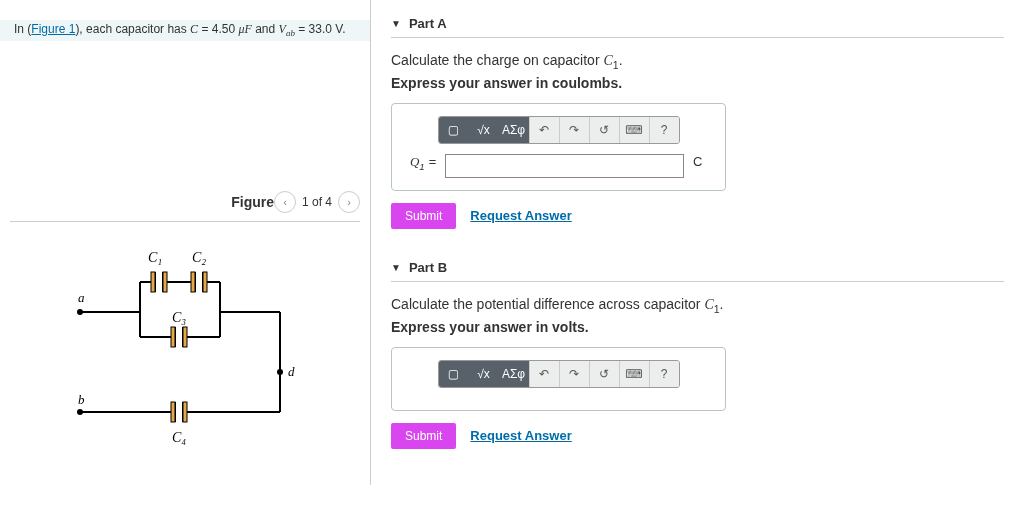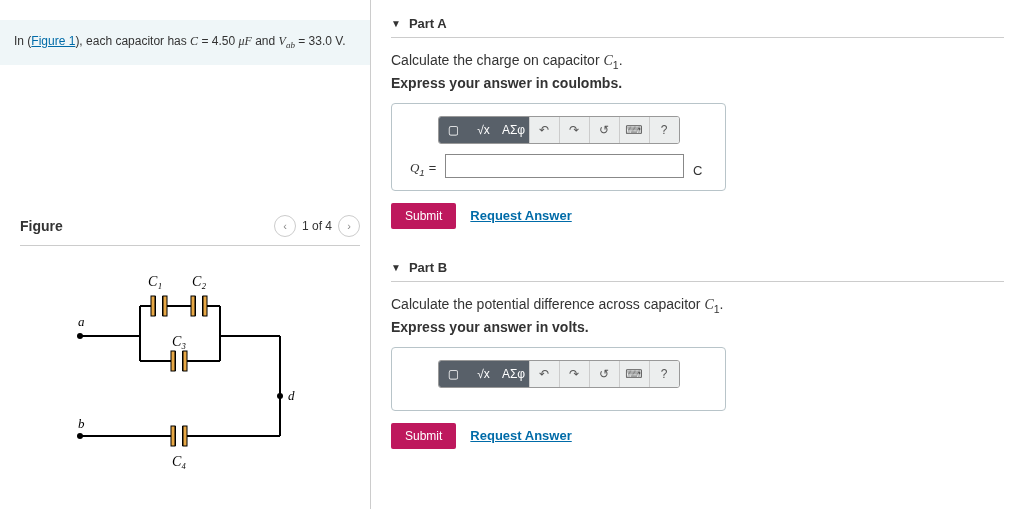--- a/index.html
+++ b/index.html
@@ -1,44 +1,44 @@
 <!DOCTYPE html>
 <html><head>
   <meta charset="utf-8">
   <style>
     * { box-sizing: border-box; margin: 0; padding: 0; }
     body { font-family: Arial, sans-serif; font-size: 13px; color: #333; background: #fff; display: flex; }
     .left-panel { width: 370px; padding: 10px 0; }
     .right-panel { flex: 1; border-left: 1px solid #ccc; padding: 10px 20px; }
-    .prompt-box { background: #eff6f8; padding: 12px 14px; margin: 10px 0; font-size: 12px; line-height: 1.5; }
+    .prompt-box { background: #eff6f8; padding: 0 14px; margin: 10px 0; font-size: 12px; line-height: 1.5; }
     .prompt-box a { color: #006ba8; text-decoration: underline; }
     .figure-section { margin-top: 150px; padding: 0 10px; }
-    .figure-header { display: flex; justify-content: space-between; align-items: center; border-bottom: 1px solid #ccc; padding-bottom: 8px; margin-left: 10px; }
+    .figure-header { display: flex; justify-content: flex-end; align-items: center; border-bottom: 1px solid #ccc; padding-bottom: 8px; }
     .figure-header h3 { font-weight: bold; font-size: 14px; }
     .figure-nav { display: flex; align-items: center; gap: 6px; font-size: 12px; }
     .nav-btn { width: 22px; height: 22px; border: 1px solid #ccc; border-radius: 50%; background: #fff; display: flex; align-items: center; justify-content: center; cursor: pointer; color: #888; font-size: 11px; }
     .figure-img { padding: 20px 10px; }
     .part { margin-bottom: 25px; }
     .part-header { display: flex; align-items: center; gap: 8px; border-bottom: 1px solid #ccc; padding: 6px 0; margin-bottom: 14px; }
     .part-header .tri { font-size: 10px; }
     .part-header strong { font-size: 13px; }
     .instr { font-size: 14px; margin: 4px 0; }
     .instr strong { font-weight: bold; }
     .answer-box { border: 1px solid #b8c4c9; border-radius: 4px; padding: 12px; margin: 12px 0; width: 335px; position: relative; }
     .toolbar { display: flex; align-items: center; justify-content: center; gap: 0; margin-bottom: 10px; }
     .tool-group { display: flex; border: 1px solid #999; border-radius: 3px; overflow: hidden; }
     .tool-btn { width: 30px; height: 26px; background: #586069; color: #fff; border: none; display: flex; align-items: center; justify-content: center; font-size: 12px; cursor: pointer; }
     .tool-btn.light { background: #eceeee; color: #555; border-left: 1px solid #ccc; }
     .tool-btn:first-child { border-left: none; }
-    .answer-row { display: flex; align-items: flex-end; gap: 9px; }
+    .answer-row { display: flex; align-items: flex-start; gap: 9px; }
     .answer-label { font-style: italic; font-size: 13px; min-width: 32px; text-align: right; }
     .answer-input { flex: 1; height: 24px; border: 1px solid #888; padding: 2px 4px; }
     .answer-unit { width: 20px; font-size: 13px; }
     .submit-row { display: flex; align-items: center; gap: 14px; margin-top: 6px; }
-    .submit-btn { background: #be185d; color: #fff; border: none; padding: 6px 14px; font-size: 12px; cursor: pointer; border-radius: 2px; }
+    .submit-btn { background: #d946ef; color: #fff; border: none; padding: 6px 14px; font-size: 12px; cursor: pointer; border-radius: 2px; }
     .request-link { color: #006ba8; font-size: 13px; text-decoration: underline; font-weight: bold; cursor: pointer; }
     .sub { font-size: 0.75em; vertical-align: sub; }
     .ital { font-style: italic; font-family: 'Times New Roman', serif; }
   </style>
 </head>
 <body>
 
 <div class="left-panel">
   <div class="prompt-box">
     <span>In (</span><a href="#">Figure 1</a><span>), each capacitor has </span><span class="ital">C</span><span> = 4.50 </span><span class="ital">μF</span><span> and </span><span class="ital">V</span><span class="ital sub">ab</span><span> = 33.0 </span><span>V</span><span>.</span>

